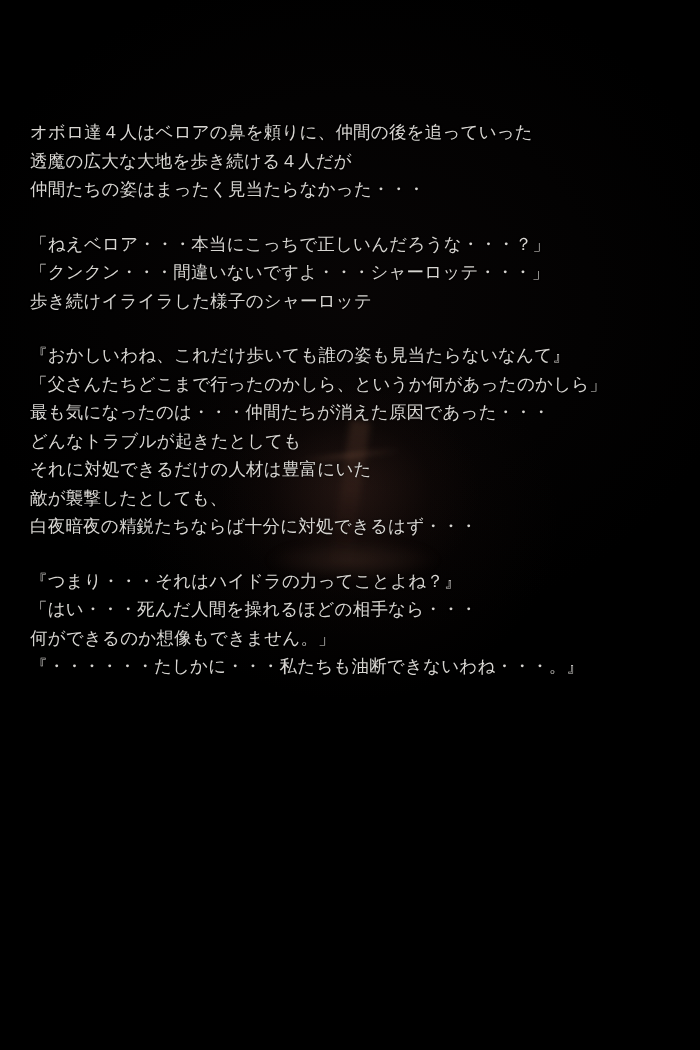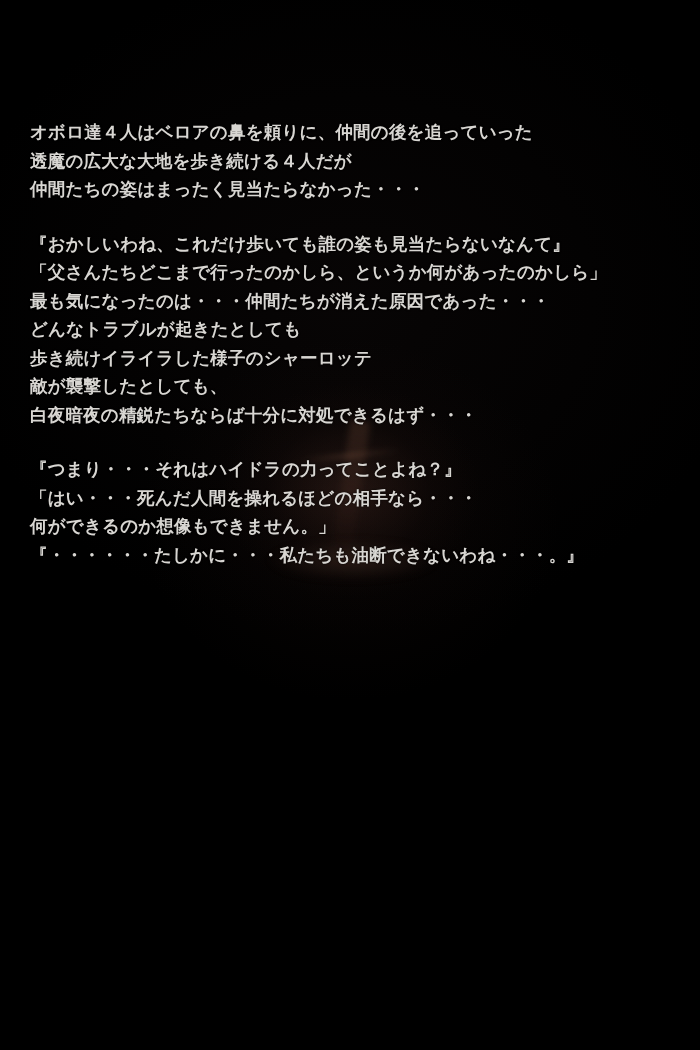--- a/index.html
+++ b/index.html
@@ -12,21 +12,20 @@
     height: 1050px;
     overflow: hidden;
     font-family: "DejaVu Sans", "Liberation Sans", sans-serif;
   }
   #page {
     position: relative;
     width: 700px;
     height: 1050px;
     background: #000000;
     overflow: hidden;
-    font-weight: bold;
   }
   
   #bg-art {
     position: absolute;
     left: 0; top: 0;
     width: 700px; height: 1050px;
     background:
       radial-gradient(ellipse 180px 150px at 350px 490px, rgba(90,55,45,0.30) 0%, rgba(40,22,18,0.14) 45%, rgba(0,0,0,0) 72%),
       radial-gradient(ellipse 300px 260px at 350px 520px, rgba(55,30,25,0.16) 0%, rgba(0,0,0,0) 70%),
       radial-gradient(ellipse 500px 420px at 350px 300px, rgba(30,20,20,0.25) 0%, rgba(0,0,0,0) 80%);
@@ -90,25 +89,28 @@
   <div id="bg-art">
     <div class="blade"></div>
     <div class="crossbar"></div>
     <div class="glow"></div>
   </div>
 
   <div id="text-layer">
     <p class="para">オボロ達４人はベロアの鼻を頼りに、仲間の後を追っていった
 透魔の広大な大地を歩き続ける４人だが
 仲間たちの姿はまったく見当たらなかった・・・</p>
+    <p class="para">「ねえベロア・・・本当にこっちで正しいんだろうな・・・？」
+「クンクン・・・間違いないですよ・・・シャーロッテ・・・」
+歩き続けイライラした様子のシャーロッテ</p>
     <p class="para">『おかしいわね、これだけ歩いても誰の姿も見当たらないなんて』
 「父さんたちどこまで行ったのかしら、というか何があったのかしら」
 最も気になったのは・・・仲間たちが消えた原因であった・・・
 どんなトラブルが起きたとしても
-歩き続けイライラした様子のシャーロッテ
+それに対処できるだけの人材は豊富にいた
 敵が襲撃したとしても、
 白夜暗夜の精鋭たちならば十分に対処できるはず・・・</p>
     <p class="para">『つまり・・・それはハイドラの力ってことよね？』
 「はい・・・死んだ人間を操れるほどの相手なら・・・
 何ができるのか想像もできません。」
 『・・・・・・たしかに・・・私たちも油断できないわね・・・。』</p>
   </div>
 
 </div>
 

